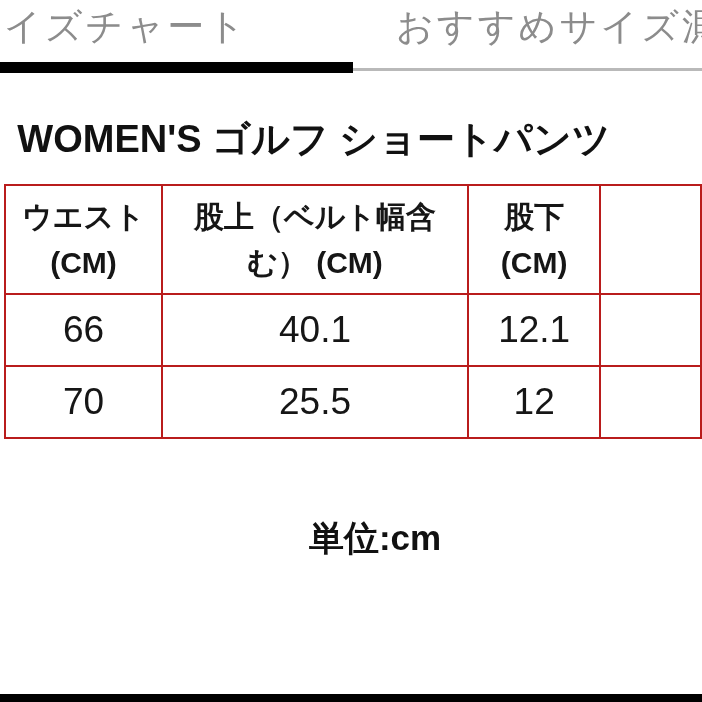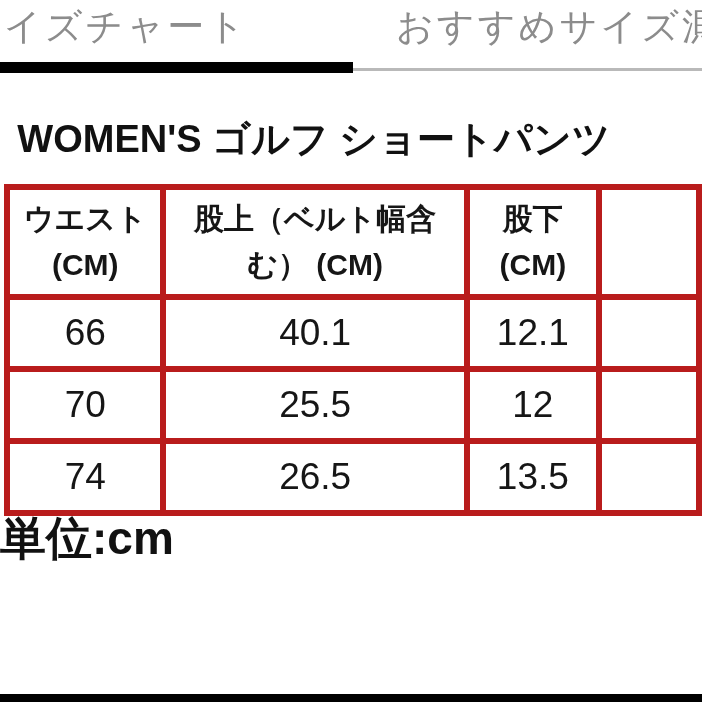--- a/index.html
+++ b/index.html
@@ -44,21 +44,21 @@
     color:#111111; white-space:nowrap;
   }
 
   
   .size-table {
     position:absolute; left:4px; top:184px;
     border-collapse:collapse; table-layout:fixed;
     background:#ffffff;
   }
   .size-table th, .size-table td {
-    border:6px solid #b91c1c;
+    border:2px solid #b91c1c;
     text-align:center; vertical-align:middle;
     font-weight:normal;
     overflow:hidden;
   }
   .size-table col.c1 { width:174px; }
   .size-table col.c2 { width:355px; }
   .size-table col.c3 { width:144px; }
   .size-table col.c4 { width:120px; }
   .size-table thead th {
     height:109px;
@@ -68,22 +68,24 @@
   }
   .size-table tbody td {
     height:72px;
     font-size:37px;
     color:#161616;
   }
 
   
   .unit-note {
     position:absolute; top:516px; left:0; width:702px;
-    font-size:46px; font-weight:bold; line-height:44px;
+    text-align:center;
+    font-size:35px; font-weight:bold; line-height:44px;
     color:#111111;
+    padding-left:48px;
   }
 
   
   .bottom-bar {
     position:absolute; left:0; bottom:0;
     width:702px; height:8px; background:#000000;
   }
 </style>
 </head>
 <body>
@@ -133,26 +135,20 @@
         <td>40.1</td>
         <td>12.1</td>
         <td></td>
       </tr>
       <tr>
         <td>70</td>
         <td>25.5</td>
         <td>12</td>
         <td></td>
       </tr>
-      <tr>
-        <td>74</td>
-        <td>26.5</td>
-        <td>13.5</td>
-        <td></td>
-      </tr>
     </tbody>
   </table>
 
   <div class="unit-note">単位:cm</div>
 
   <div class="bottom-bar"></div>
 
 </div>
 
 </body></html>

